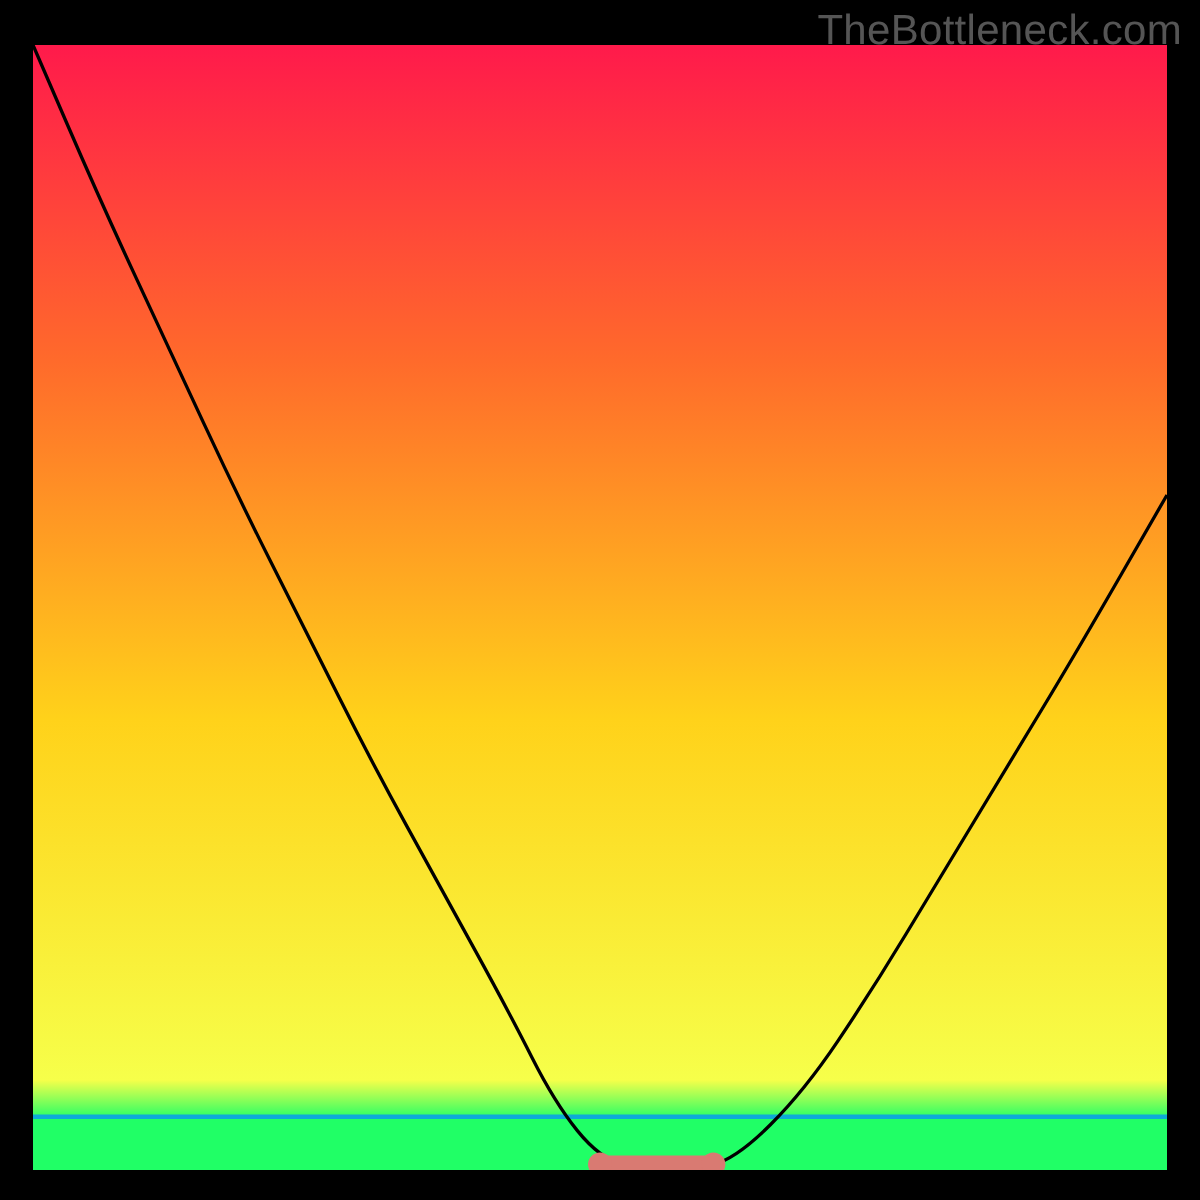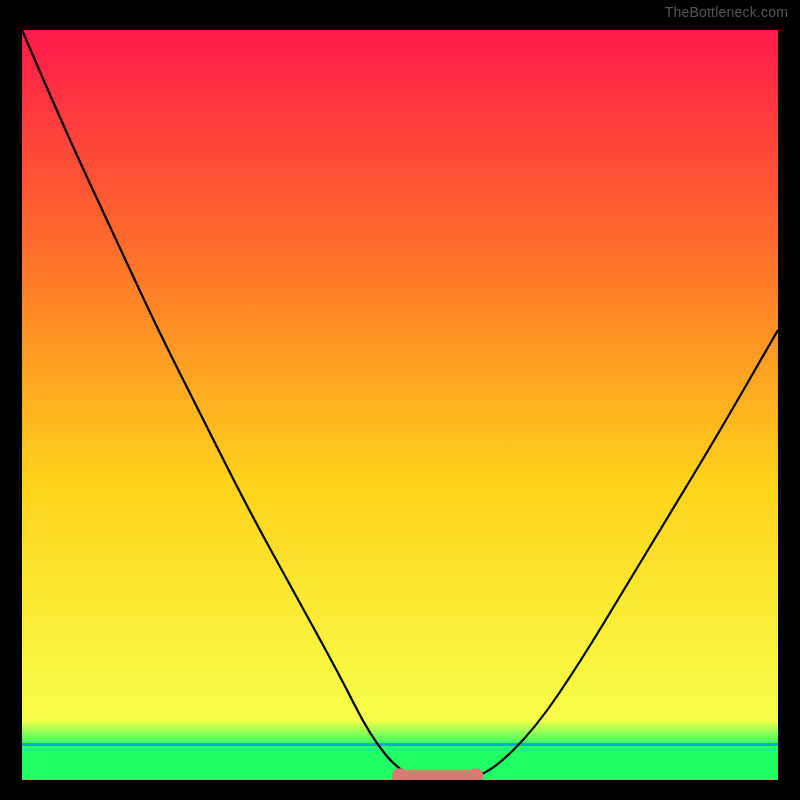--- a/index.html
+++ b/index.html
@@ -15,21 +15,21 @@
     position: relative;
     width: 800px;
     height: 800px;
     background: #000;
   }
   .watermark {
     position: absolute;
     top: 4px;
     right: 12px;
     color: #555;
-    font-size: 14px;
+    font-size: 28px;
     font-weight: 500;
     letter-spacing: 0.2px;
     z-index: 5;
   }
   .plot-area {
     position: absolute;
     left: 22px;
     top: 30px;
     width: 756px;
     height: 750px;

